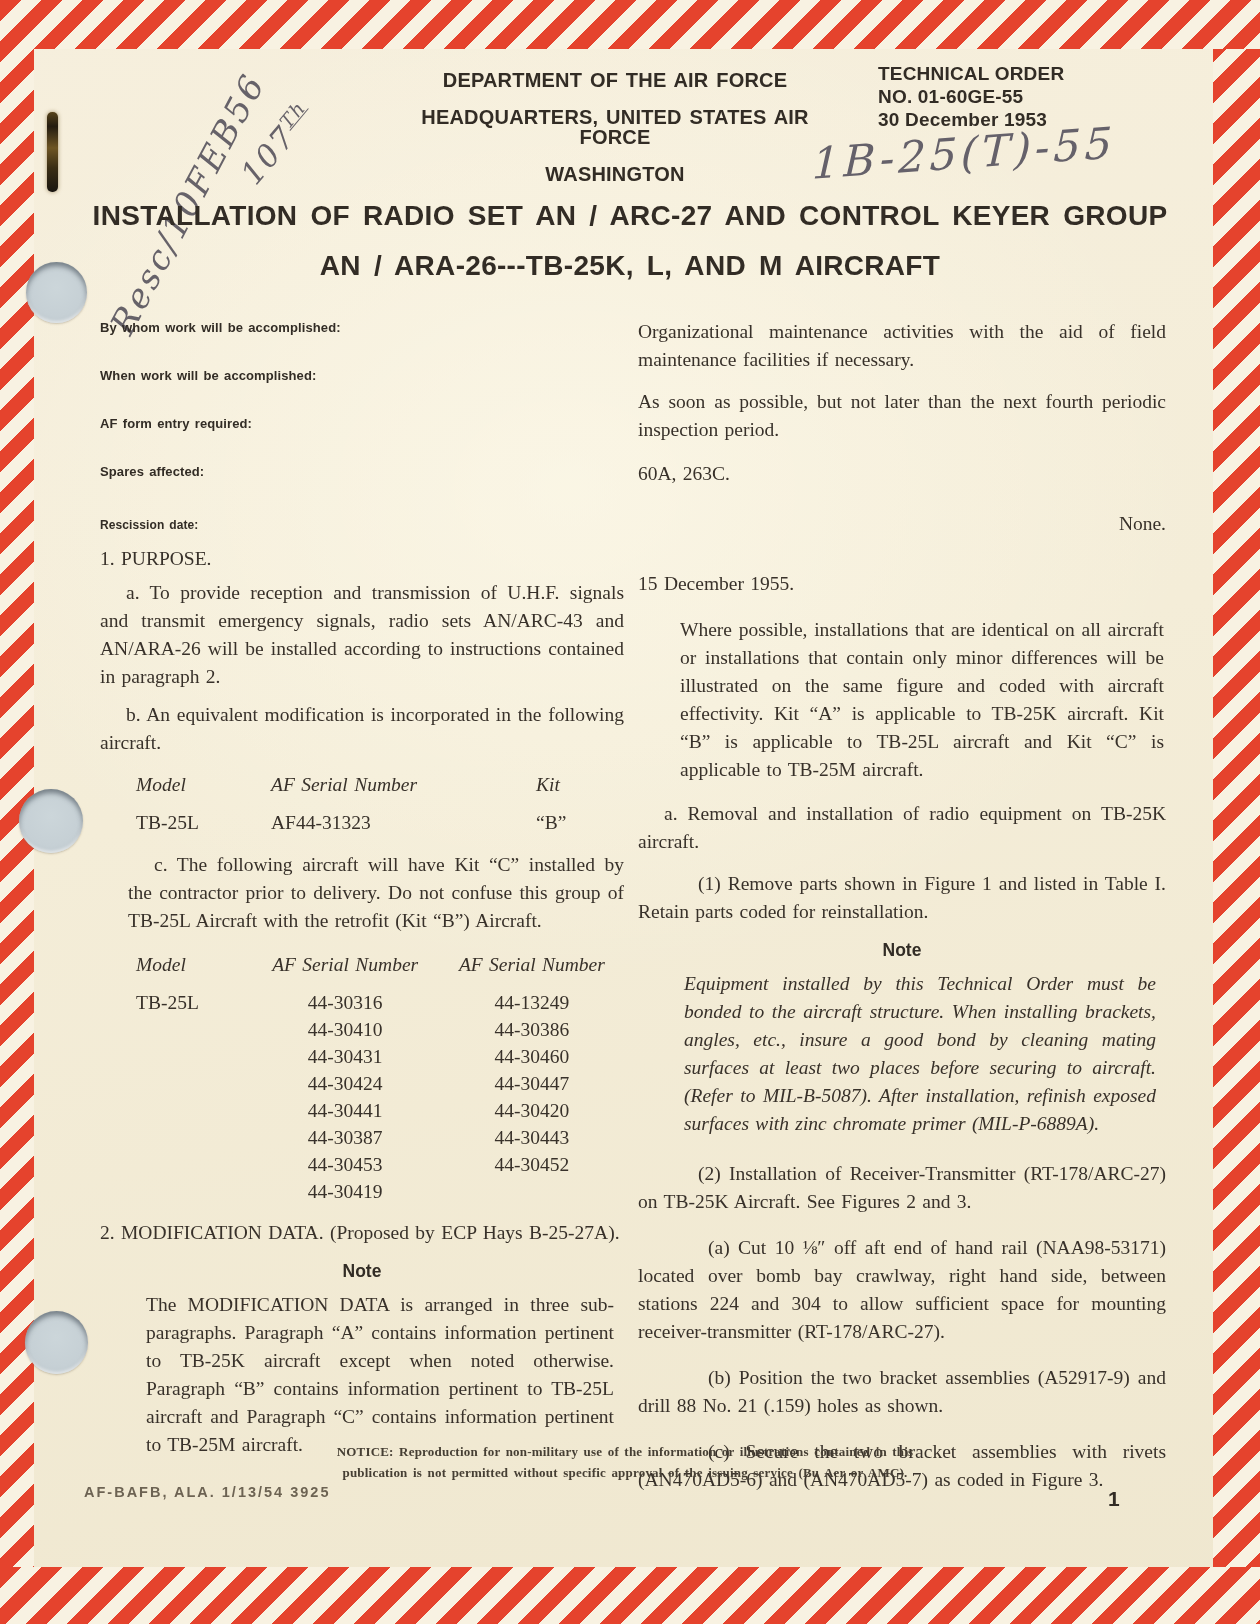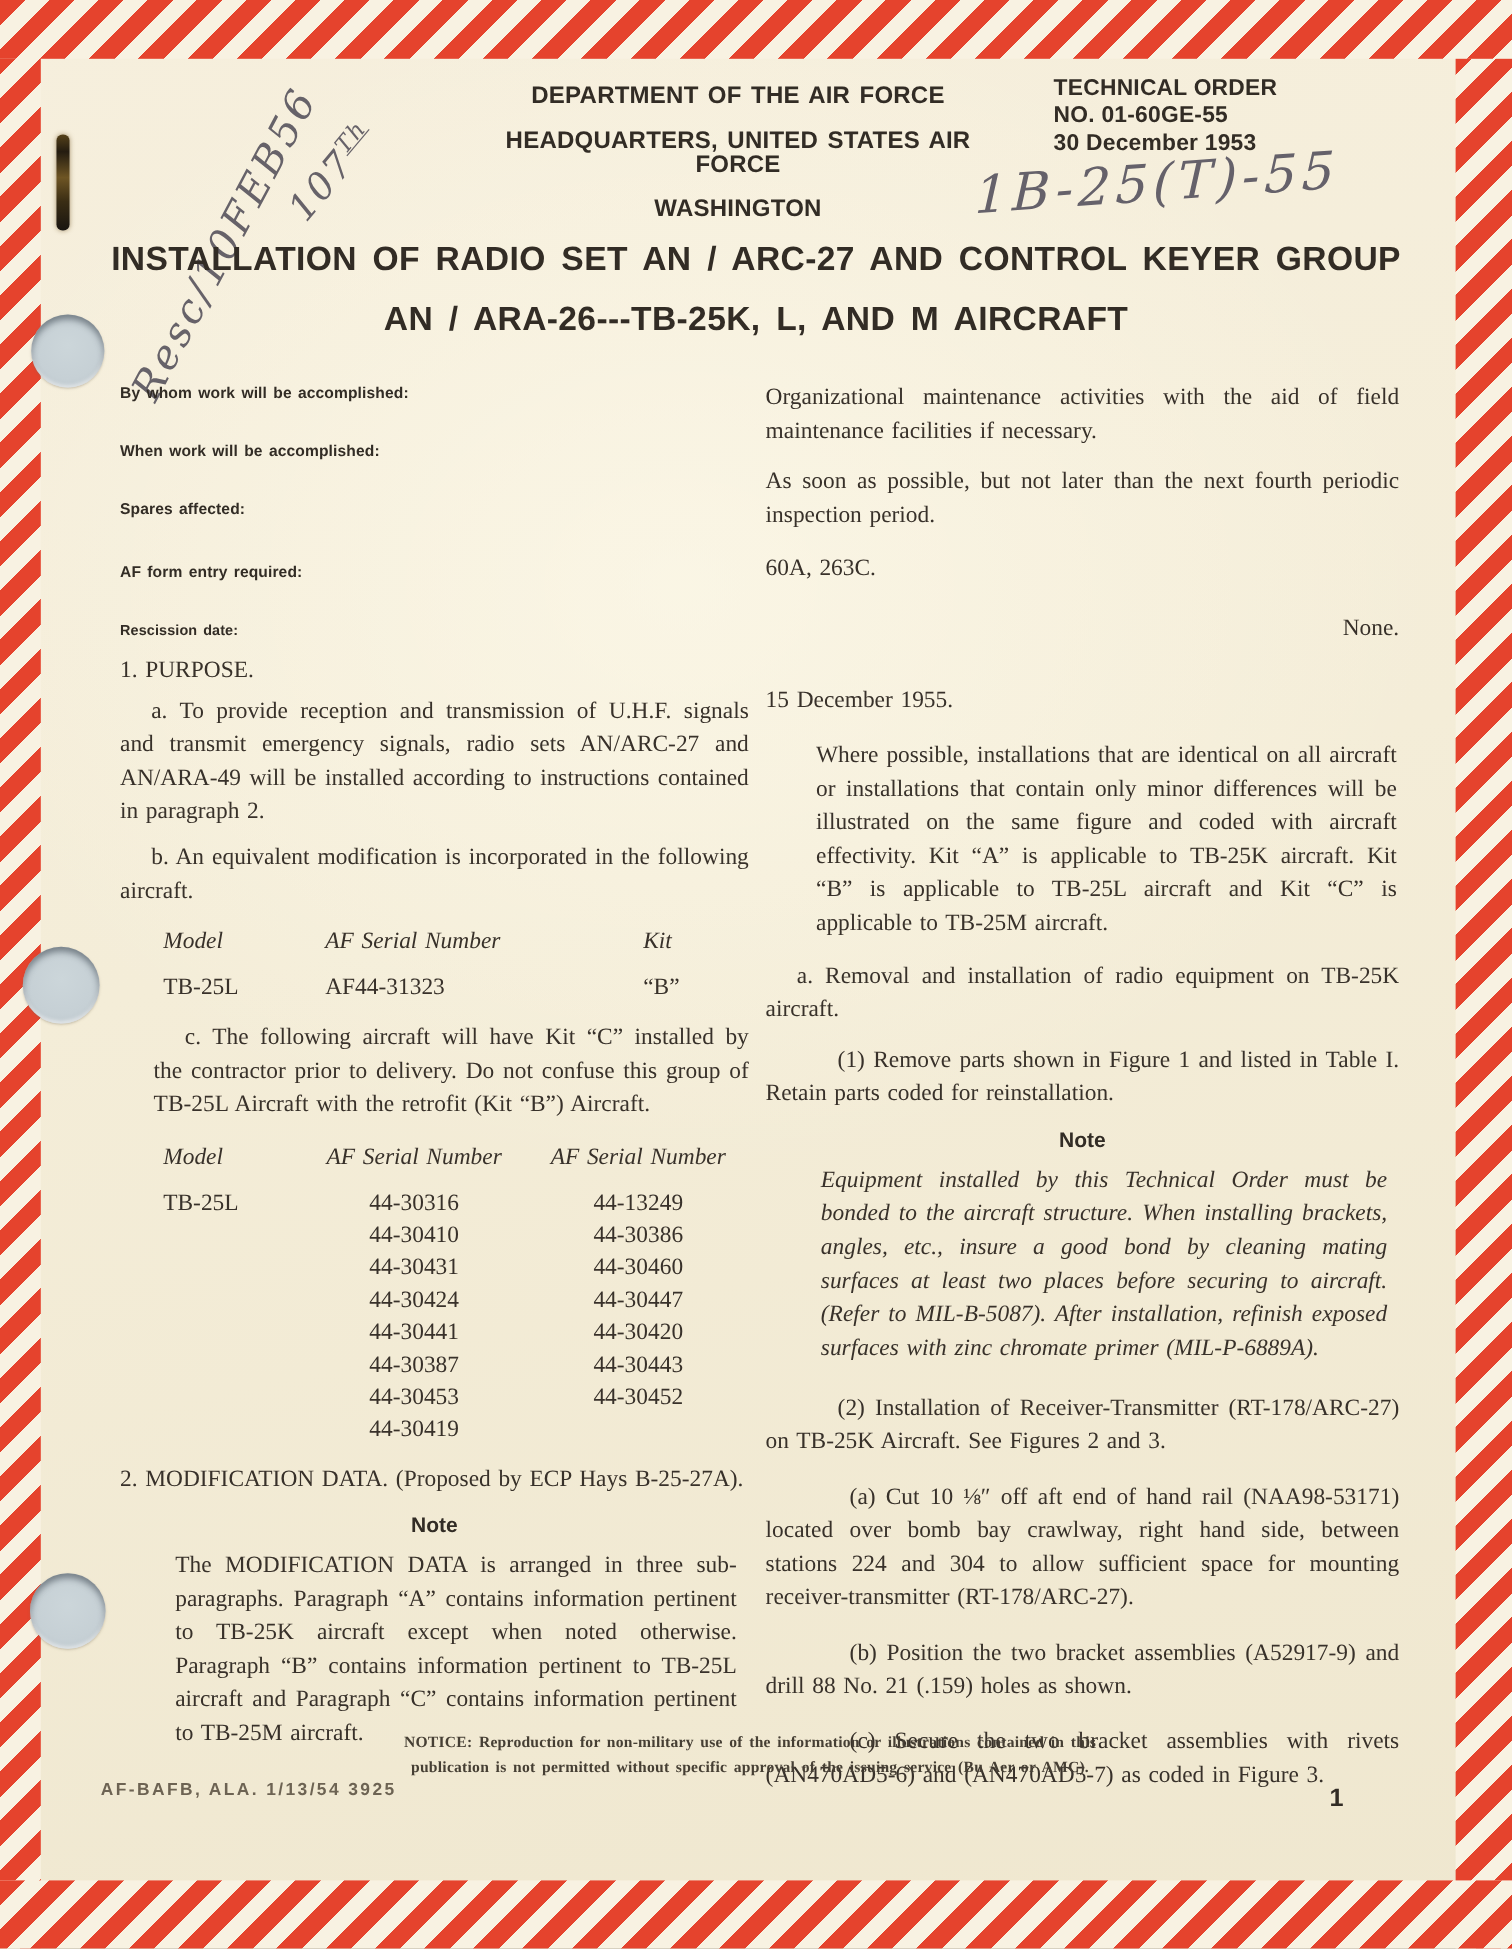--- a/index.html
+++ b/index.html
@@ -132,26 +132,26 @@
     <div>NO. 01-60GE-55</div>
     <div>30 December 1953</div>
   </div>
 
   <div class="sans title title-1">INSTALLATION OF RADIO SET AN / ARC-27 AND CONTROL KEYER GROUP</div>
   <div class="sans title title-2">AN / ARA-26---TB-25K, L, AND M AIRCRAFT</div>
 
   <div class="col col-left">
     <div class="sans label">By whom work will be accomplished:</div>
     <div class="sans label">When work will be accomplished:</div>
+    <div class="sans label">AF form entry required:</div>
     <div class="sans label" style="margin-bottom:33px;">Spares affected:</div>
-    <div class="sans label">AF form entry required:</div>
     <div class="sans label label-rescission">Rescission date:</div>
 
     <div class="heading-line">1. PURPOSE.</div>
-    <div class="para">a. To provide reception and transmission of U.H.F. signals and transmit emergency signals, radio sets AN/ARC-27 and AN/ARA-49 will be installed according to instructions contained in paragraph 2.</div>
+    <div class="para">a. To provide reception and transmission of U.H.F. signals and transmit emergency signals, radio sets AN/ARC-43 and AN/ARA-26 will be installed according to instructions contained in paragraph 2.</div>
     <div class="para" style="margin-bottom:14px;">b. An equivalent modification is incorporated in the following aircraft.</div>
 
     <div class="tbl">
       <div class="tbl-row tbl-h">
         <div class="t1-c1">Model</div>
         <div class="t1-c2">AF Serial Number</div>
         <div class="t1-c3">Kit</div>
       </div>
       <div class="tbl-row" style="margin-top:10px;">
         <div class="t1-c1">TB-25L</div>

